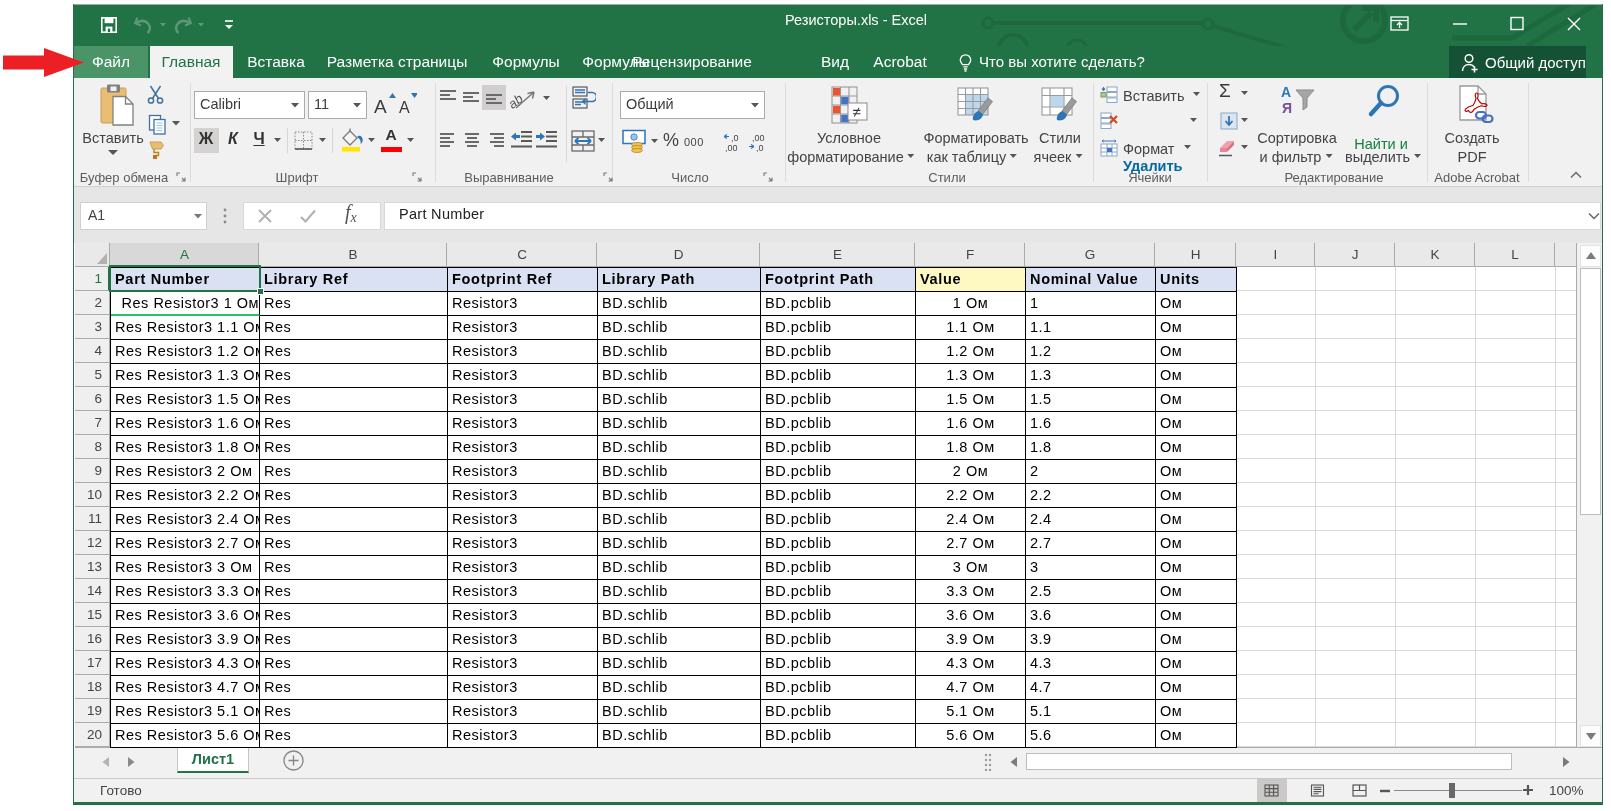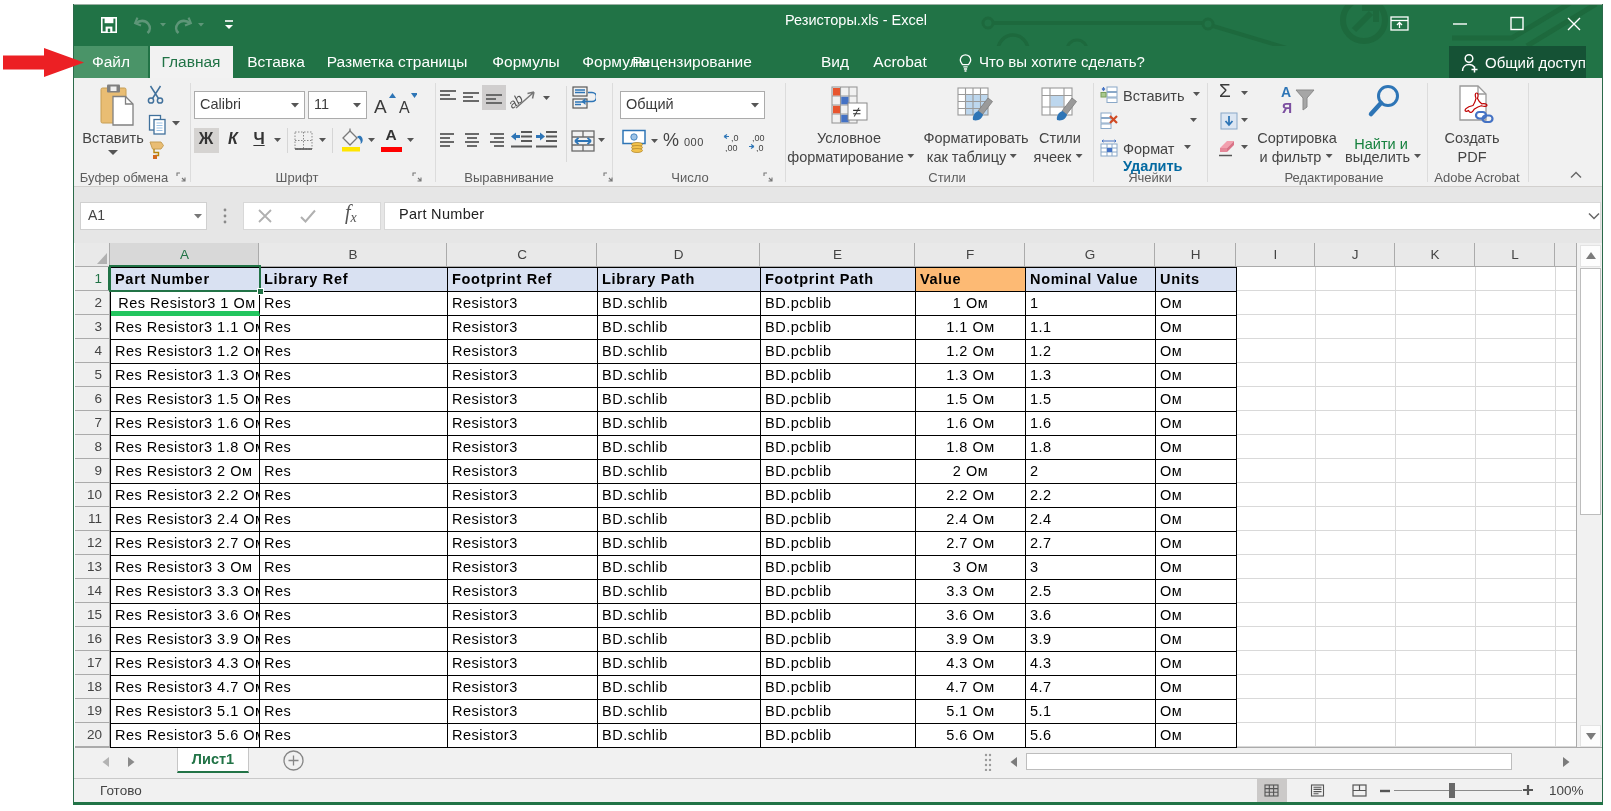--- a/index.html
+++ b/index.html
@@ -580,26 +580,26 @@
 <div style="position:absolute;left:1237px;top:722px;width:339px;height:1px;background:#d9d9d9;"></div>
 <div style="position:absolute;left:1237px;top:746px;width:339px;height:1px;background:#d9d9d9;"></div>
 <div style="position:absolute;left:1576px;top:243px;width:1px;height:504px;background:#ababab;"></div>
 <div style="position:absolute;left:110px;top:267px;">
 <div style="display:flex;border-left:1px solid #000;border-top:1px solid #000;width:1127px;">
 <div style="width:149px;height:24px;background:#d9e1f2;border-right:1px solid #000;border-bottom:1px solid #000;font-size:14.5px;font-weight:bold;letter-spacing:0.7px;line-height:23px;padding-left:4px;overflow:hidden;white-space:nowrap;">Part Number</div>
 <div style="width:188px;height:24px;background:#d9e1f2;border-right:1px solid #000;border-bottom:1px solid #000;font-size:14.5px;font-weight:bold;letter-spacing:0.7px;line-height:23px;padding-left:4px;overflow:hidden;white-space:nowrap;">Library Ref</div>
 <div style="width:150px;height:24px;background:#d9e1f2;border-right:1px solid #000;border-bottom:1px solid #000;font-size:14.5px;font-weight:bold;letter-spacing:0.7px;line-height:23px;padding-left:4px;overflow:hidden;white-space:nowrap;">Footprint Ref</div>
 <div style="width:163px;height:24px;background:#d9e1f2;border-right:1px solid #000;border-bottom:1px solid #000;font-size:14.5px;font-weight:bold;letter-spacing:0.7px;line-height:23px;padding-left:4px;overflow:hidden;white-space:nowrap;">Library Path</div>
 <div style="width:155px;height:24px;background:#d9e1f2;border-right:1px solid #000;border-bottom:1px solid #000;font-size:14.5px;font-weight:bold;letter-spacing:0.7px;line-height:23px;padding-left:4px;overflow:hidden;white-space:nowrap;">Footprint Path</div>
-<div style="width:110px;height:24px;background:#fdba74;border-right:1px solid #000;border-bottom:1px solid #000;font-size:14.5px;font-weight:bold;letter-spacing:0.7px;line-height:23px;padding-left:4px;overflow:hidden;white-space:nowrap;">Value</div>
+<div style="width:110px;height:24px;background:#fef9c3;border-right:1px solid #000;border-bottom:1px solid #000;font-size:14.5px;font-weight:bold;letter-spacing:0.7px;line-height:23px;padding-left:4px;overflow:hidden;white-space:nowrap;">Value</div>
 <div style="width:130px;height:24px;background:#d9e1f2;border-right:1px solid #000;border-bottom:1px solid #000;font-size:14.5px;font-weight:bold;letter-spacing:0.7px;line-height:23px;padding-left:4px;overflow:hidden;white-space:nowrap;">Nominal Value</div>
 <div style="width:81px;height:24px;background:#d9e1f2;border-right:1px solid #000;border-bottom:1px solid #000;font-size:14.5px;font-weight:bold;letter-spacing:0.7px;line-height:23px;padding-left:4px;overflow:hidden;white-space:nowrap;">Units</div>
 </div>
 <div style="display:flex;border-left:1px solid #000;width:1127px;">
-<div style="width:149px;height:24px;border-right:1px solid #000;border-bottom:5px solid #22c55e;font-size:14.5px;letter-spacing:0.5px;line-height:23px;padding-left:4px;text-align:center;overflow:hidden;white-space:nowrap;">Res Resistor3 1 Ом</div>
+<div style="width:149px;height:24px;border-right:1px solid #000;border-bottom:2px solid #22c55e;font-size:14.5px;letter-spacing:0.5px;line-height:23px;padding-left:4px;text-align:right;overflow:hidden;white-space:nowrap;">Res Resistor3 1 Ом</div>
 <div style="width:188px;height:24px;border-right:1px solid #000;border-bottom:1px solid #000;font-size:14.5px;letter-spacing:0.5px;line-height:23px;padding-left:4px;text-align:left;overflow:hidden;white-space:nowrap;">Res</div>
 <div style="width:150px;height:24px;border-right:1px solid #000;border-bottom:1px solid #000;font-size:14.5px;letter-spacing:0.5px;line-height:23px;padding-left:4px;text-align:left;overflow:hidden;white-space:nowrap;">Resistor3</div>
 <div style="width:163px;height:24px;border-right:1px solid #000;border-bottom:1px solid #000;font-size:14.5px;letter-spacing:0.5px;line-height:23px;padding-left:4px;text-align:left;overflow:hidden;white-space:nowrap;">BD.schlib</div>
 <div style="width:155px;height:24px;border-right:1px solid #000;border-bottom:1px solid #000;font-size:14.5px;letter-spacing:0.5px;line-height:23px;padding-left:4px;text-align:left;overflow:hidden;white-space:nowrap;">BD.pcblib</div>
 <div style="width:110px;height:24px;border-right:1px solid #000;border-bottom:1px solid #000;font-size:14.5px;letter-spacing:0.5px;line-height:23px;padding-left:0;text-align:center;overflow:hidden;white-space:nowrap;">1 Ом</div>
 <div style="width:130px;height:24px;border-right:1px solid #000;border-bottom:1px solid #000;font-size:14.5px;letter-spacing:0.5px;line-height:23px;padding-left:4px;text-align:left;overflow:hidden;white-space:nowrap;">1</div>
 <div style="width:81px;height:24px;border-right:1px solid #000;border-bottom:1px solid #000;font-size:14.5px;letter-spacing:0.5px;line-height:23px;padding-left:4px;text-align:left;overflow:hidden;white-space:nowrap;">Ом</div>
 </div>
 <div style="display:flex;border-left:1px solid #000;width:1127px;">
 <div style="width:149px;height:24px;border-right:1px solid #000;border-bottom:1px solid #000;font-size:14.5px;letter-spacing:0.5px;line-height:23px;padding-left:4px;text-align:left;overflow:hidden;white-space:nowrap;">Res Resistor3 1.1 Ом</div>

